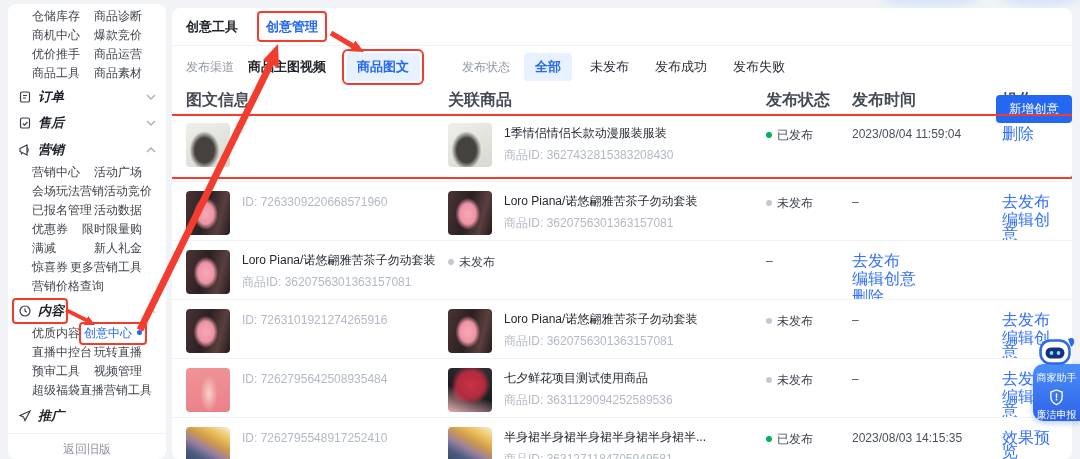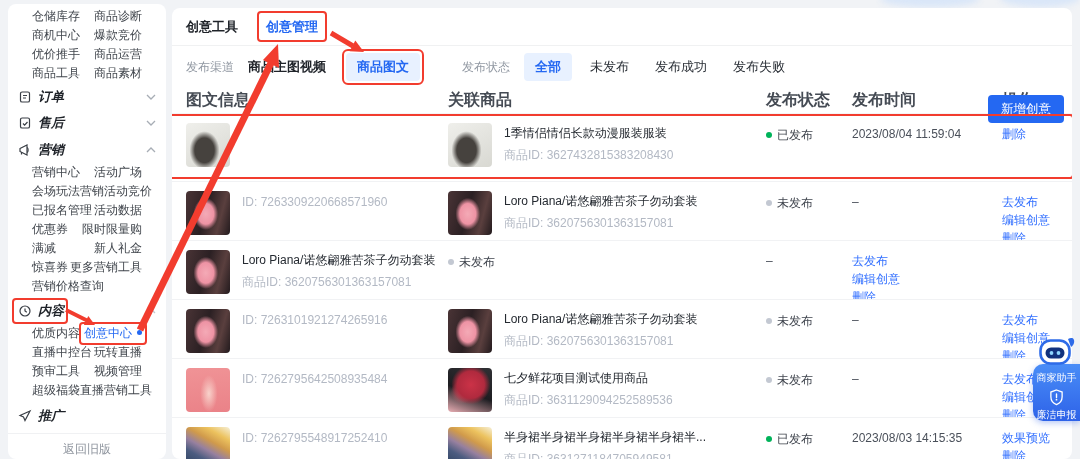--- a/index.html
+++ b/index.html
@@ -28,38 +28,38 @@
   .card { position:absolute; left:172px; top:8px; width:900px; height:451px; background:#fff; border-radius:8px; overflow:hidden; z-index:1; }
   .tabs { height:38px; display:flex; align-items:center; gap:28px; padding:0 14px; border-bottom:1px solid #f0f1f2; }
   .tab { font-size:13px; font-weight:bold; color:#1f2329; cursor:pointer; }
   .tab.active { color:var(--accent);margin-top:15px; }
   .filters { height:42px; display:flex; align-items:center; padding:0 14px; position:relative; }
   .flabel { font-size:12px; color:#9299a3; margin-right:14px; }
   .flabel.g2 { margin-left:24px; }
   .fopt { font-size:13px; font-weight:bold; color:#1f2329; margin-right:20px; cursor:pointer; }
   .fopt.light { font-weight:normal; color:#2a2f36; margin-right:26px; }
   .pill { font-size:13px; font-weight:bold; color:var(--accent); background:var(--pillbg); border-radius:4px; padding:5px 11px; margin-right:18px; cursor:pointer; white-space:nowrap; }
-  .new-btn { position:absolute; right:8px; top:49px; height:28px; padding:0 13px; background:var(--accent); color:#fff; font-size:12.5px; border:none; border-radius:4px; cursor:pointer; font-family:inherit; }
+  .new-btn { position:absolute; right:0; top:49px; height:28px; padding:0 13px; background:var(--accent); color:#fff; font-size:12.5px; border:none; border-radius:4px; cursor:pointer; font-family:inherit; }
 
   .grid { display:grid; grid-template-columns:262px 318px 86px 150px 1fr; padding:0 14px; }
   .thead { height:26px; align-items:center; font-size:16px; font-weight:bold; color:#454b54; border-bottom:1px solid #f4f5f7; }
   .trow { height:59px; position:relative; border-bottom:1px solid #f1f2f4; }
   .trow.r1 { height:68px; }
   .cell { overflow:hidden; }
   .c-info, .c-prod { display:flex; gap:12px; padding-top:9px; }
   .thumb { width:44px; height:44px; border-radius:4px; flex:none; }
   .tid { font-size:12px; color:#b3b9c4; margin-top:4px; white-space:nowrap; }
   .pinfo { min-width:0; }
   .pname { font-size:12px; font-weight:normal; color:#252a31; white-space:nowrap; overflow:hidden; text-overflow:ellipsis; margin-top:2px; }
   .pid { font-size:12px; color:#b3b9c4; margin-top:5px; white-space:nowrap; }
   .c-status { padding-top:13px; font-size:12px; color:#41464f; white-space:nowrap; }
   .dot { display:inline-block; width:6px; height:6px; border-radius:50%; margin-right:5px; vertical-align:1px; }
   .c-time { padding-top:13px; font-size:12px; color:#4a505a; white-space:nowrap; }
   .c-act { padding-top:13px; display:flex; flex-direction:column; gap:4px; }
-  .c-act a { font-size:12px; color:var(--link); cursor:pointer; text-decoration:none; line-height:14px; }
+  .c-act a { font-size:16px; color:var(--link); cursor:pointer; text-decoration:none; line-height:14px; }
   .c-act a:empty { display:none; }
 
   
   .anno { position:relative; display:inline-block; }
   .anno::after { content:""; position:absolute; border:2px solid var(--anno); border-radius:4px; pointer-events:none; }
   .anno.a-tab::after    { left:-9px; right:-9px; top:-6px; bottom:-6px; }
   .anno.a-pill::after   { left:-4px; right:-4px; top:-4px; bottom:-4px; border-radius:6px; }
   .anno.a-sec::after    { left:-6px; right:-4px; top:-4px; bottom:-4px; }
   .anno.a-item::after   { left:-5px; right:-5px; top:-3px; bottom:-3px; }
   .trow.anno-row::after { content:""; position:absolute; left:-8px; right:-2px; top:0; bottom:2px; border:2px solid var(--anno); border-radius:4px; pointer-events:none; z-index:3; }

